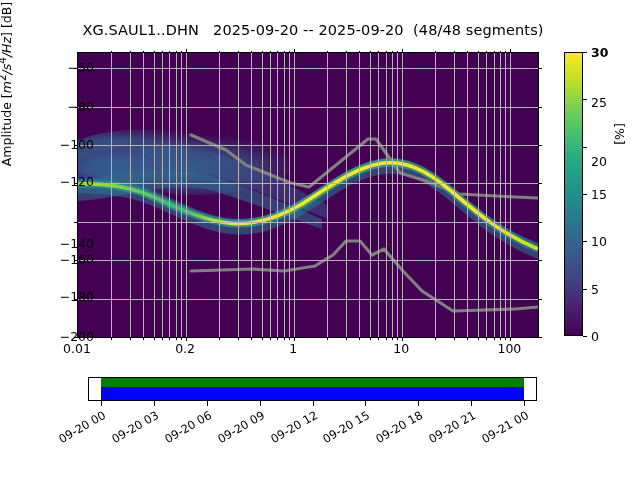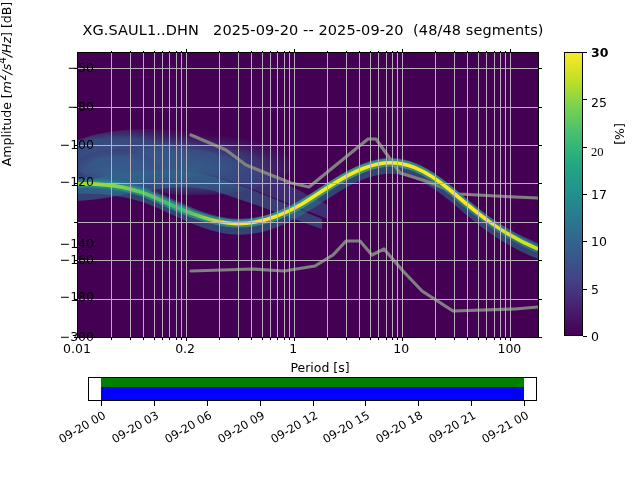--- a/index.html
+++ b/index.html
@@ -258,53 +258,52 @@
       <div class="tick tickXm" style="left: 427.458px;"></div>
       <div class="tick tickXmt" style="left: 427.458px;"></div>
       <div class="gl glv" style="left: 432.405px;"></div>
       <div class="tick tickX" style="left: 432.405px;"></div>
       <div class="tick tickXt" style="left: 432.405px;"></div>
     </div>
 
   <div id="ylabel">
     Amplitude [<i>m</i><sup>2</sup><i>/s</i><sup>4</sup><i>/Hz</i>] [dB]
   </div>
-  <div id="xlabel">Period [s]</div>
 
   <div id="cbar"></div>
   <div id="cblabel">[%]</div>
 
   <div id="tl">
     <div id="tlGreen" style="left: 12px; top: 0px; width: 423px; height: 9px;"></div>
     <div id="tlBlue" style="left: 12px; top: 9px; width: 423px; height: 13px;"></div>
   </div>
 
 <div class="ylab" style="top: 67.3514px;">−50</div>
     <div class="ylab" style="top: 105.73px;">−80</div>
     <div class="ylab" style="top: 144.108px;">−100</div>
     <div class="ylab" style="top: 181px;">−120</div>
     <div class="ylab" style="top: 220.865px; margin-top: 22px;">−140</div>
     <div class="ylab" style="top: 259.243px;">−160</div>
     <div class="ylab" style="top: 296px;">−180</div>
-    <div class="ylab" style="top: 336px;">−300</div>
+    <div class="ylab" style="top: 336px;">−200</div>
     <div class="xlab" style="left: 77px;">0.01</div>
     <div class="xlab" style="left: 185.101px;">0.2</div>
     <div class="xlab" style="left: 293.202px;">1</div>
     <div class="xlab" style="left: 401.304px;">10</div>
     <div class="xlab" style="left: 509.405px;">100</div>
     <div class="cbtick" style="top: 336px;"></div>
     <div class="cblab" style="top: 336px;">0</div>
     <div class="cbtick" style="top: 288.667px;"></div>
     <div class="cblab" style="top: 288.667px;">5</div>
     <div class="cbtick" style="top: 241.333px;"></div>
     <div class="cblab" style="top: 241.333px;">10</div>
     <div class="cbtick" style="top: 194px;"></div>
-    <div class="cblab" style="top: 194px;">17</div>
+    <div class="cblab" style="top: 194px;">15</div>
     <div class="cbtick" style="top: 146.667px;"></div>
-    <div class="cblab" style="top: 152px; font-family: Liberation Serif, serif;">20</div>
+    <div class="cblab" style="top: 161px;">20</div>
     <div class="cbtick" style="top: 99.3333px;"></div>
     <div class="cblab" style="top: 82px; margin-top: 20px;">25</div>
     <div class="cbtick" style="top: 52px;"></div>
     <div class="cblab" style="top: 52px; font-weight: bold;">30</div>
     <div class="tltick" style="left: 101px;"></div>
     <div class="tllab" style="left: 39px; top: 408px; width: 62px;">09-20 00</div>
     <div class="tltick" style="left: 153.875px;"></div>
     <div class="tllab" style="left: 91.875px; top: 408px; width: 62px;">09-20 03</div>
     <div class="tltick" style="left: 206.75px;"></div>
     <div class="tllab" style="left: 144.75px; top: 408px; width: 62px;">09-20 06</div>

